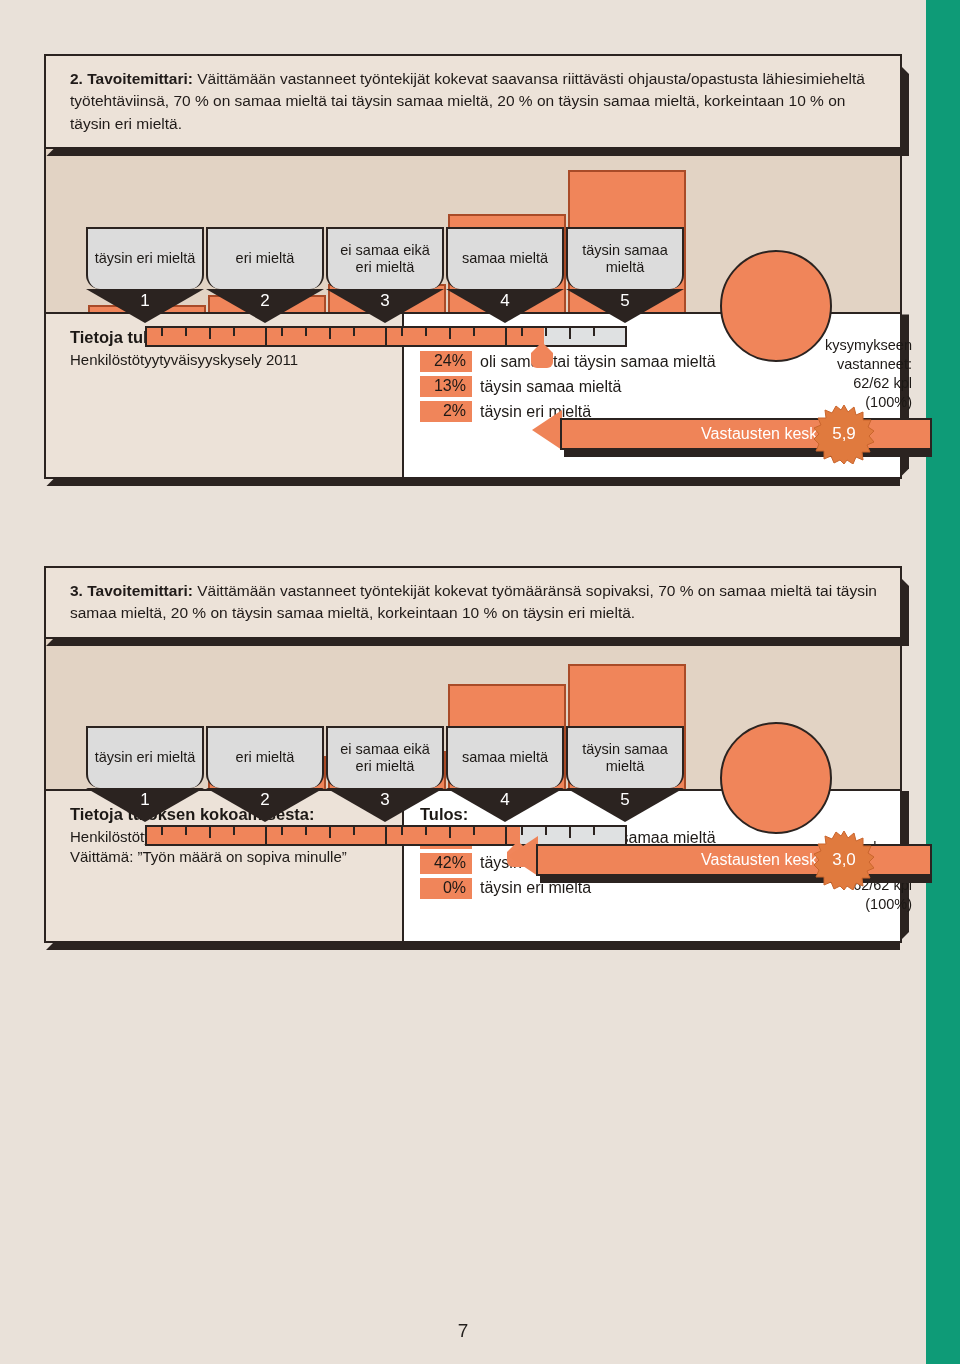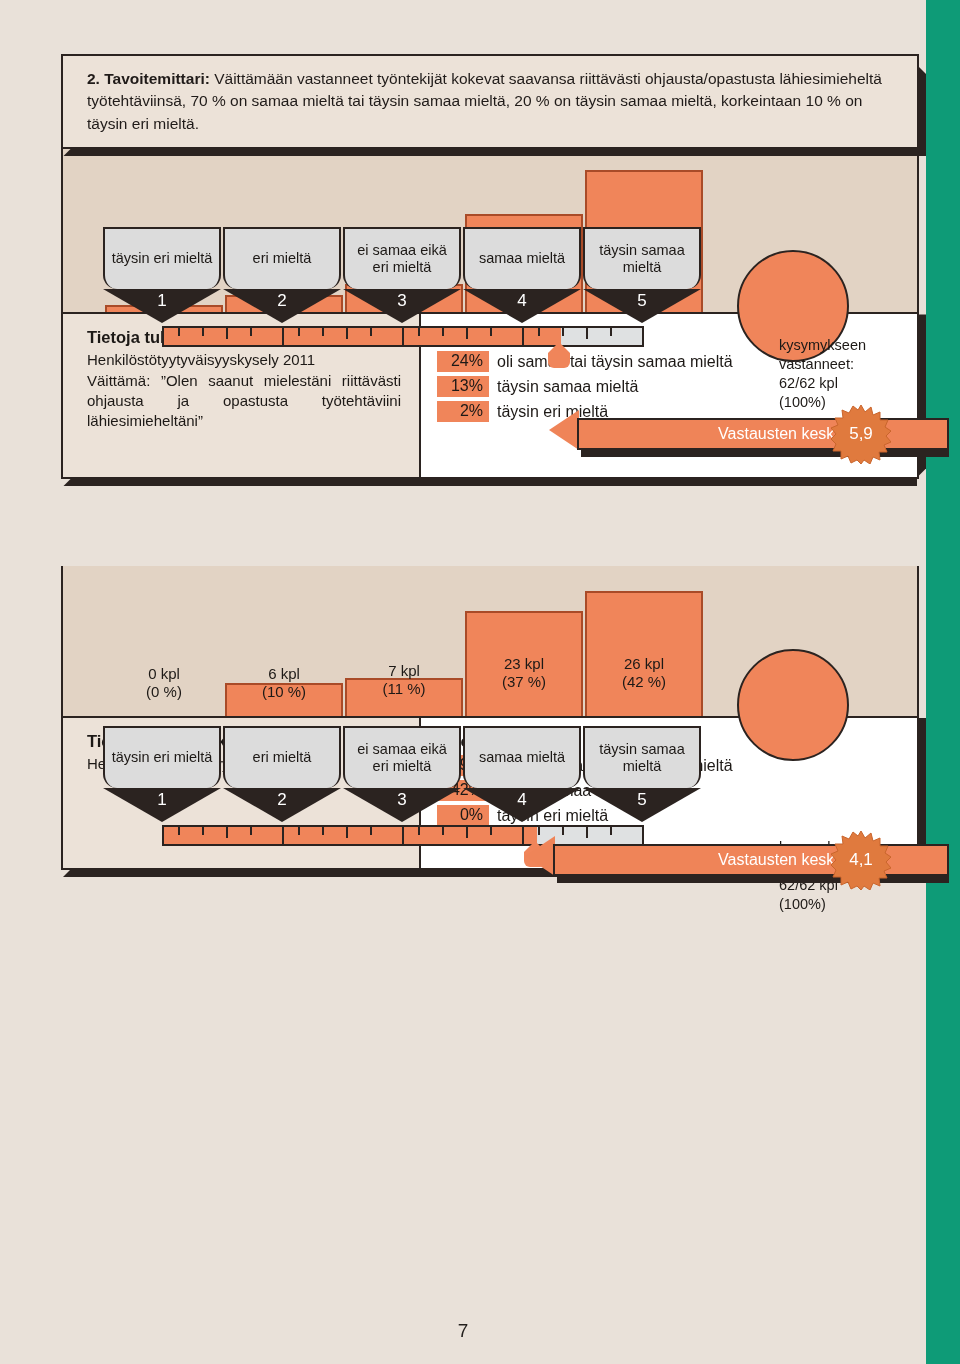--- a/index.html
+++ b/index.html
@@ -13,21 +13,21 @@
   .green-edge{
     position:absolute;top:0;right:0;width:34px;height:100%;
     background:#0e9b77;
   }
   .page-num{
     position:absolute;left:0;right:34px;bottom:22px;
     text-align:center;font-size:19px;color:#231f1d;
   }
 
   
-  .block{position:absolute;left:61px;width:858px;}
+  .block{position:absolute;left:44px;width:858px;}
   .block.b1{top:54px;}
   .block.b2{top:566px;}
 
   
   .hdr{
     position:relative;
     background:#ece2d8;
     border:2px solid #2b2320;
     padding:12px 16px 12px 24px;
     box-sizing:border-box;
@@ -170,21 +170,21 @@
              background:#ece2d8;border-right:2px solid #2b2320;}
   .info-right{flex:1;padding:14px 10px 10px 16px;box-sizing:border-box;background:#fff;}
   .info-title{font-weight:bold;font-size:16.5px;color:#1d1916;margin-bottom:3px;}
   .info-line{font-size:15px;color:#1d1916;line-height:1.35;text-align:justify;}
   .res-row{display:flex;align-items:center;margin-top:4px;font-size:16px;color:#1d1916;}
   .res-pct{
     background:#f0855a;min-width:52px;text-align:right;
     padding:1px 6px 2px 6px;box-sizing:border-box;margin-right:8px;
   }
   .circ-cap{
-    position:absolute;text-align:left;font-size:14.5px;line-height:1.3;color:#1d1916;
+    position:absolute;text-align:right;font-size:14.5px;line-height:1.3;color:#1d1916;
     z-index:6;
   }
 </style>
 </head>
 <body>
 
 <div class="green-edge"></div>
 
 <div class="block b1">
 
@@ -305,21 +305,20 @@
     <div>vastanneet:</div>
     <div>62/62 kpl</div>
     <div>(100%)</div>
   </div>
 
   <div class="info-panel" style="height:165px;">
     <div class="info-grid">
       <div class="info-left">
         <div class="info-title">Tietoja tuloksen kokoamisesta:</div>
         <div class="info-line">Henkilöstötyytyväisyyskysely 2011</div>
-        <div class="info-line">Väittämä: ”Olen saanut mielestäni riittävästi ohjausta ja opastusta työtehtäviini lähiesimieheltäni”</div>
       </div>
       <div class="info-right">
         <div class="info-title">Tulos:</div>
         <div class="res-row">
           <span class="res-pct">24%</span>
           <span>oli samaa tai täysin samaa mieltä</span>
         </div>
         <div class="res-row">
           <span class="res-pct">13%</span>
           <span>täysin samaa mieltä</span>
@@ -328,20 +327,23 @@
           <span class="res-pct">2%</span>
           <span>täysin eri mieltä</span>
         </div>
       </div>
     </div>
   </div>
 </div>
 
 <div class="block b2">
 
+  <div class="hdr">
+    <b>3. Tavoitemittari:</b><span> Väittämään vastanneet työntekijät kokevat työmääränsä sopivaksi, 70 % on samaa mieltä tai täysin samaa mieltä, 20 % on täysin samaa mieltä, korkeintaan 10 % on täysin eri mieltä.</span>
+  </div>
 
   <div class="chart-panel">
     <div class="bars">
 
       <div class="barcol" style="left:42px;height:100%;">
         <div class="barlabel" style="bottom:14px;">
           <div>0 kpl</div>
           <div>(0 %)</div>
         </div>
       </div>
@@ -432,36 +434,37 @@
   <div class="ribbon" style="left:492px;top:840px;width:396px;top:278px;">
     <div class="tail"></div>
     <div class="shadow"></div>
     <div class="bar2">
       <span>Vastausten keskiarvo</span>
     </div>
     <div class="star" style="right:58px;">
       <svg width="60" height="60" viewBox="0 0 60 60">
         <polygon points="30,1 34,8 40,3 42,11 49,8 49,16 57,16 54,23 60,27 55,32 60,38 53,41 56,48 48,48 49,56 42,53 39,60 33,56 30,60 26,56 20,59 17,52 10,55 10,47 2,47 5,40 0,35 5,30 0,24 7,21 4,14 12,14 11,6 18,9 22,2 27,6" fill="#e07a3e" stroke="#c9652c" stroke-width="1"></polygon>
       </svg>
-      <span>4,1</span>
+      <span>3,0</span>
     </div>
   </div>
 
   <div class="circ-cap" style="left:718px;top:272px;width:150px;">
     <div>kysymykseen</div>
     <div>vastanneet:</div>
     <div>62/62 kpl</div>
     <div>(100%)</div>
   </div>
 
   <div class="info-panel" style="height:152px;">
     <div class="info-grid">
       <div class="info-left" style="width:358px;">
         <div class="info-title">Tietoja tuloksen kokoamisesta:</div>
         <div class="info-line">Henkilöstötyytyväisyyskysely 2011</div>
+        <div class="info-line">Väittämä: ”Työn määrä on sopiva minulle”</div>
       </div>
       <div class="info-right">
         <div class="info-title">Tulos:</div>
         <div class="res-row">
           <span class="res-pct">79%</span>
           <span>oli samaa tai täysin samaa mieltä</span>
         </div>
         <div class="res-row">
           <span class="res-pct">42%</span>
           <span>täysin samaa mieltä</span>

